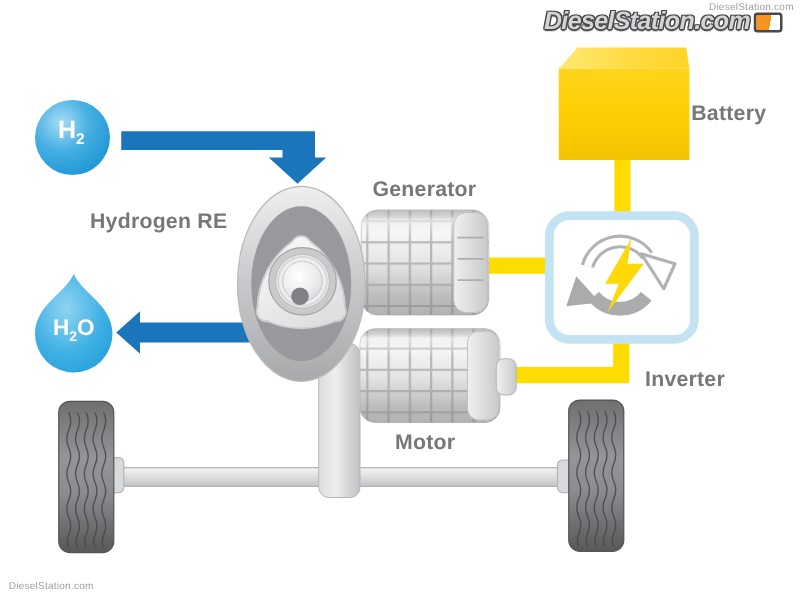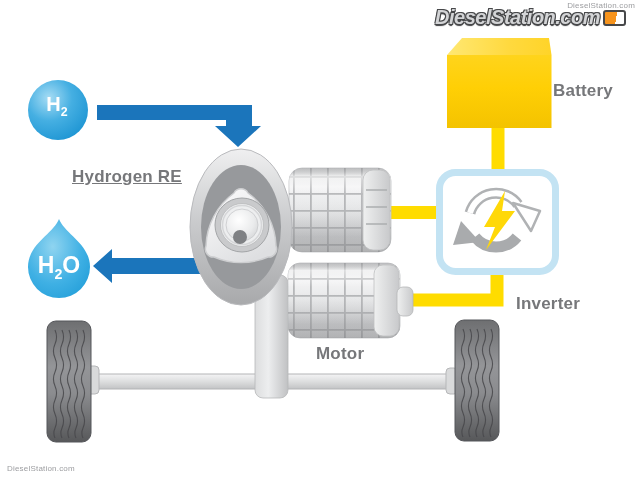--- a/index.html
+++ b/index.html
@@ -10,21 +10,21 @@
   .stage svg{position:absolute;left:0;top:0;}
   .lbl{
     position:absolute;font-weight:bold;font-size:17px;color:#76777A;
     letter-spacing:.2px;white-space:nowrap;
   }
   .mol{
     position:absolute;text-align:center;color:#ffffff;font-weight:bold;white-space:nowrap;
   }
   .mol sub{font-size:.62em;}
   .h2{left:26px;top:93px;width:62px;font-size:20px;}
-  .h2o{left:24px;top:252px;width:70px;font-size:23px;}
+  .h2o{left:24px;top:252px;width:70px;font-size:18px;}
   .wm{
     position:absolute;font-size:8px;color:#9C9DA0;letter-spacing:.2px;
   }
   .wm-top{top:1px;right:5px;}
   .wm-bottom{top:464px;left:7px;}
   .logo{position:absolute;top:6px;right:14px;display:flex;align-items:center;gap:3px;}
   .logo-text{
     font-style:italic;font-weight:bold;font-size:20px;letter-spacing:-.5px;color:#D3D4D6;
     text-shadow:-1px -1px 0 #47484A,1px -1px 0 #47484A,-1px 1px 0 #47484A,
                  1px 1px 0 #47484A,0 2px 1px #3E3F41;
@@ -188,21 +188,22 @@
 
     <circle cx="58" cy="110" r="30" fill="url(#sphereGrad)"></circle>
 
     <path d="M59,219 C65,234 90,244 90,267 A31,31 0 1 1 28,267 C28,244 53,234 59,219 Z" fill="url(#dropGrad)"></path>
   </svg>
 
   <div class="mol h2"><span>H</span><sub>2</sub></div>
 
   <div class="mol h2o"><span>H</span><sub>2</sub><span>O</span></div>
 
-  <div class="lbl" style="left:72px;top:167px;text-decoration:underline;">Hydrogen RE</div>
+  <div class="lbl" style="left:72px;top:167px;">Hydrogen RE</div>
+  <div class="lbl" style="left:298px;top:142px;">Generator</div>
   <div class="lbl" style="left:316px;top:344px;">Motor</div>
   <div class="lbl" style="left:553px;top:81px;text-align:center;">Battery</div>
   <div class="lbl" style="left:516px;top:284px;margin-top:10px;">Inverter</div>
 
   <div class="wm wm-top">DieselStation.com</div>
   <div class="logo">
     <span class="logo-text">DieselStation.com</span>
     <span class="logo-badge"></span>
   </div>
   <div class="wm wm-bottom">DieselStation.com</div>

